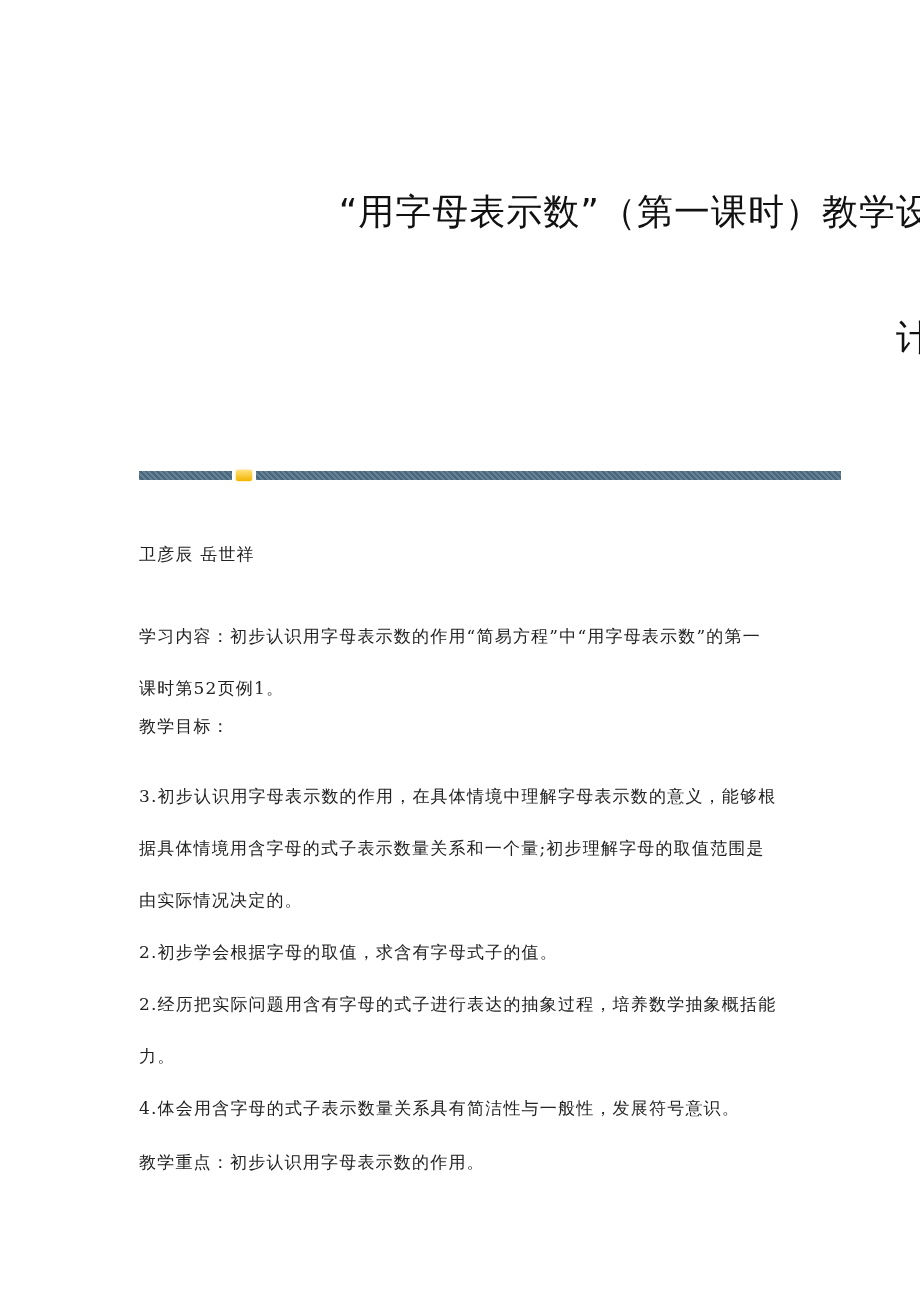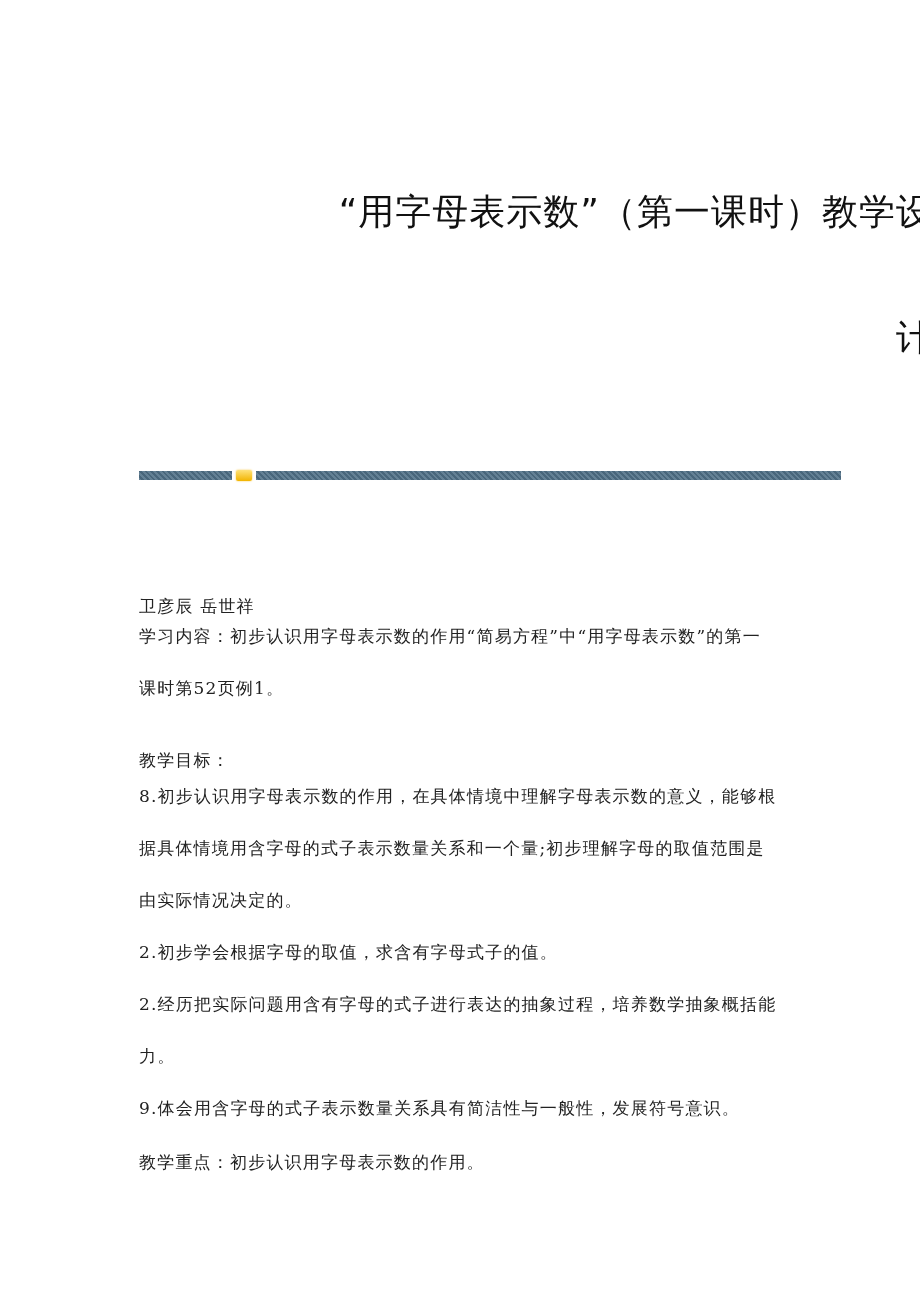--- a/index.html
+++ b/index.html
@@ -39,21 +39,21 @@
 <div>
   <div class="title l1">“用字母表示数”（第一课时）教学设</div>
   <div class="title l2">计</div>
 
   <div class="divider">
     <div class="seg left"></div>
     <div class="gem"></div>
     <div class="seg right"></div>
   </div>
 
-  <p class="para" style="top:580px;">卫彦辰 岳世祥</p>
+  <p class="para" style="top:528px;">卫彦辰 岳世祥</p>
   <p class="para" style="top:610px;">学习内容：初步认识用字母表示数的作用“简易方程”中“用字母表示数”的第一课时第52页例1。</p>
-  <p class="para" style="top:734px;">教学目标：</p>
-  <p class="para" style="top:770px;">8.初步认识用字母表示数的作用，在具体情境中理解字母表示数的意义，能够根据具体情境用含字母的式子表示数量关系和一个量;初步理解字母的取值范围是由实际情况决定的。</p>
+  <p class="para" style="top:700px;">教学目标：</p>
+  <p class="para" style="top:770px;">3.初步认识用字母表示数的作用，在具体情境中理解字母表示数的意义，能够根据具体情境用含字母的式子表示数量关系和一个量;初步理解字母的取值范围是由实际情况决定的。</p>
   <p class="para" style="top:926px;">2.初步学会根据字母的取值，求含有字母式子的值。</p>
   <p class="para" style="top:978px;">2.经历把实际问题用含有字母的式子进行表达的抽象过程，培养数学抽象概括能力。</p>
-  <p class="para" style="top:1082px;">9.体会用含字母的式子表示数量关系具有简洁性与一般性，发展符号意识。</p>
+  <p class="para" style="top:1082px;">4.体会用含字母的式子表示数量关系具有简洁性与一般性，发展符号意识。</p>
   <p class="para" style="top:1136px;">教学重点：初步认识用字母表示数的作用。</p>
 </div>
 
 </body></html>

